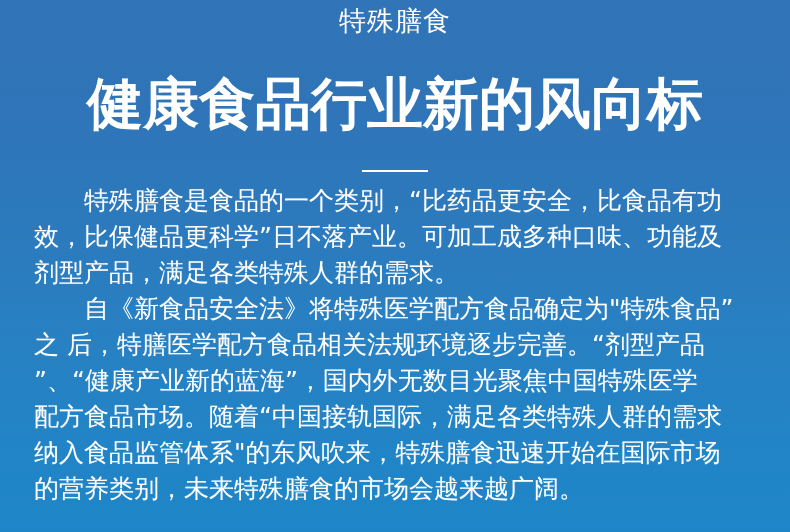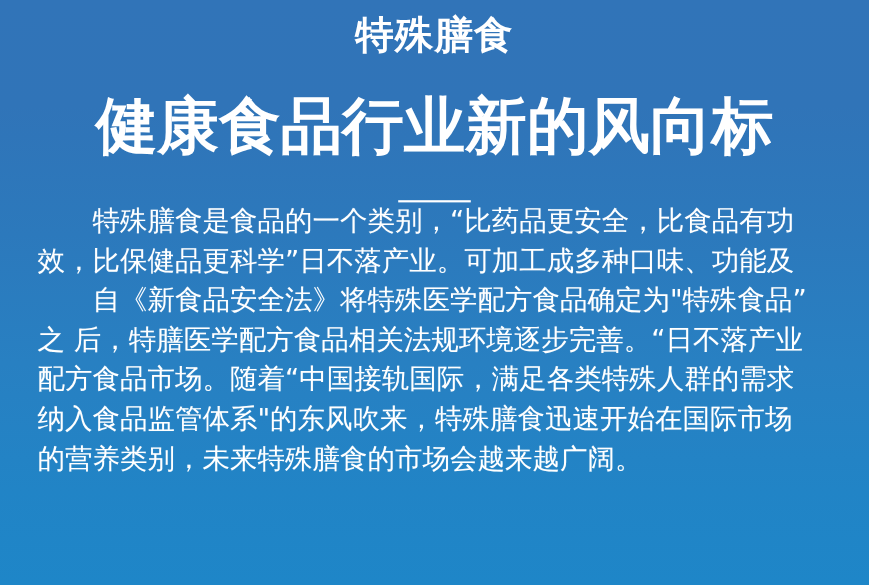--- a/index.html
+++ b/index.html
@@ -32,24 +32,24 @@
   .header {
     position: absolute;
     left: 0;
     top: 0;
     width: 790px;
     text-align: center;
   }
 
   .subtitle {
     margin: 0;
-    padding-top: 12px;
-    font-size: 35px;
+    padding-top: 0;
+    font-size: 27px;
     line-height: 42px;
-    font-weight: bold;
+    font-weight: normal;
     color: #ffffff;
     letter-spacing: 1px;
     white-space: nowrap;
   }
 
   .main-title {
     margin: 12px;
     padding-top: 18px;
     font-size: 56px;
     line-height: 64px;
@@ -102,20 +102,22 @@
     <div class="main-title">健康食品行业新的风向标</div>
 
     <div class="divider-wrap">
       <span class="divider"></span>
     </div>
   </div>
 
   <div class="body-copy">
     <p class="para-line">　　特殊膳食是食品的一个类别，“比药品更安全，比食品有功</p>
     <p class="para-line">效，比保健品更科学”日不落产业。可加工成多种口味、功能及</p>
+    <p class="para-line">剂型产品，满足各类特殊人群的需求。</p>
     <p class="para-line">　　自《新食品安全法》将特殊医学配方食品确定为"特殊食品”</p>
-    <p class="para-line">之 后，特膳医学配方食品相关法规环境逐步完善。“日不落产业</p>
+    <p class="para-line">之 后，特膳医学配方食品相关法规环境逐步完善。“剂型产品</p>
+    <p class="para-line">”、“健康产业新的蓝海”，国内外无数目光聚焦中国特殊医学</p>
     <p class="para-line">配方食品市场。随着“中国接轨国际，满足各类特殊人群的需求</p>
     <p class="para-line">纳入食品监管体系"的东风吹来，特殊膳食迅速开始在国际市场</p>
     <p class="para-line">的营养类别，未来特殊膳食的市场会越来越广阔。</p>
   </div>
 
 </div>
 
 </body></html>

